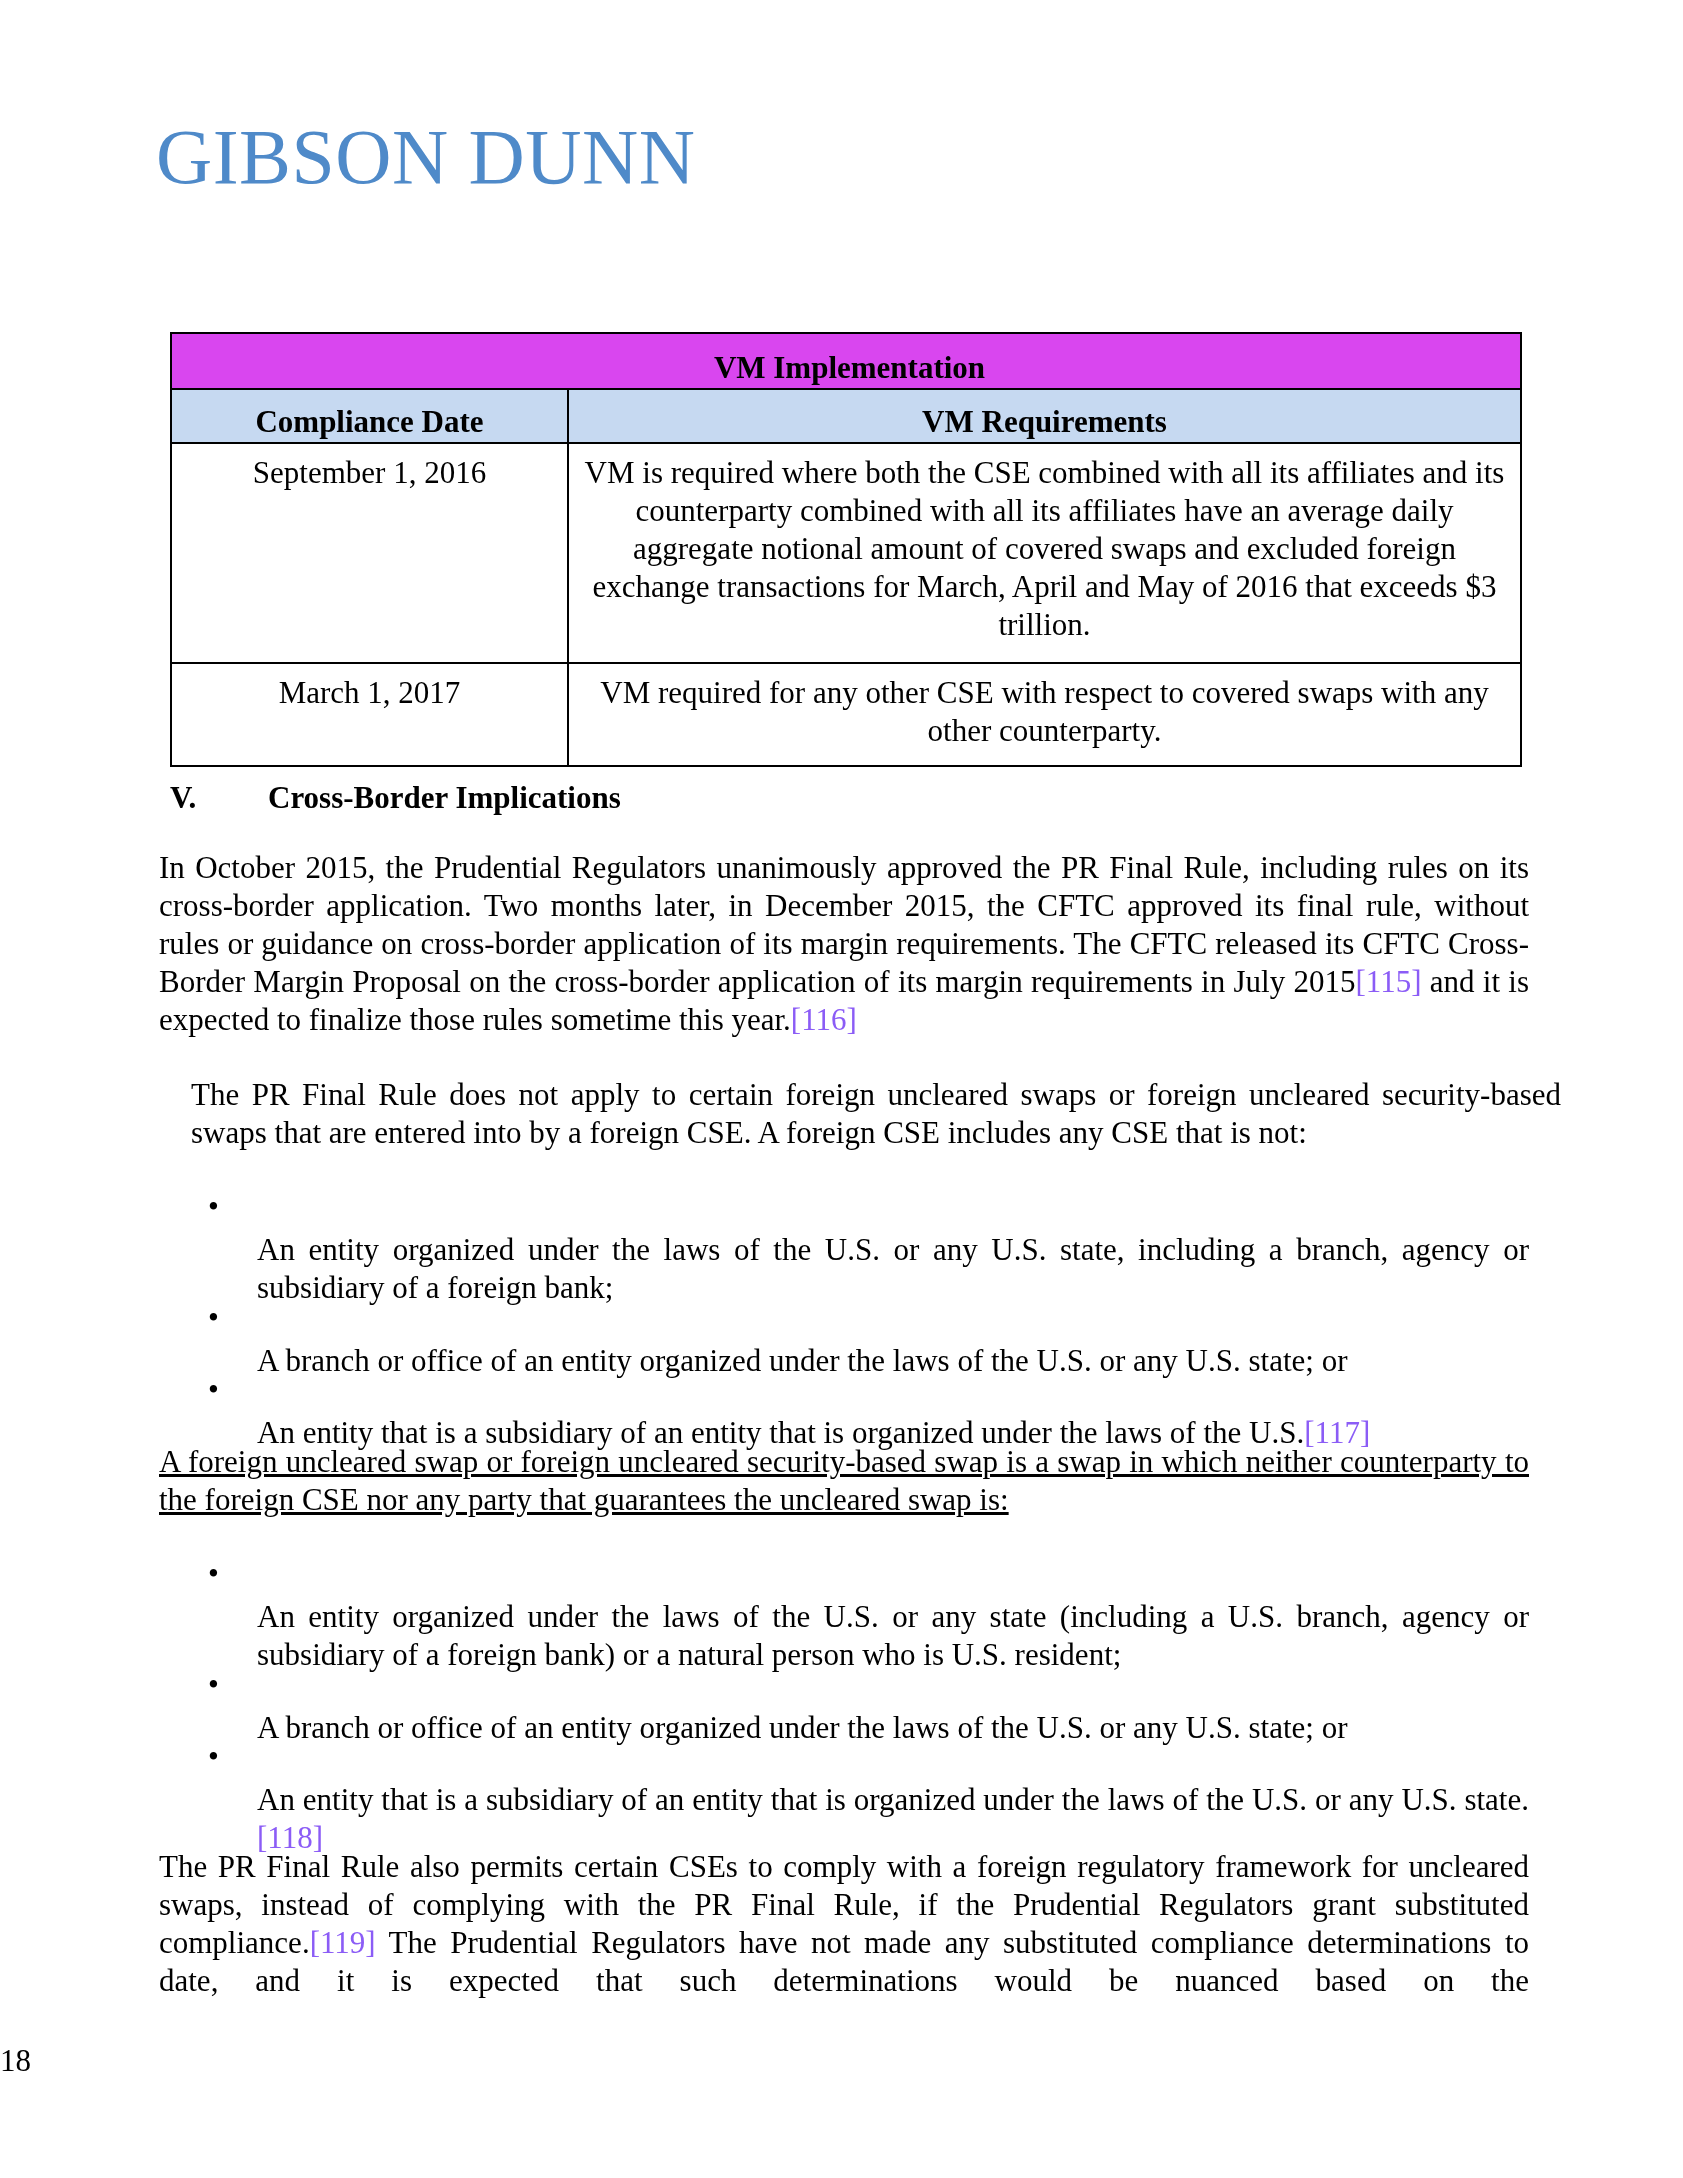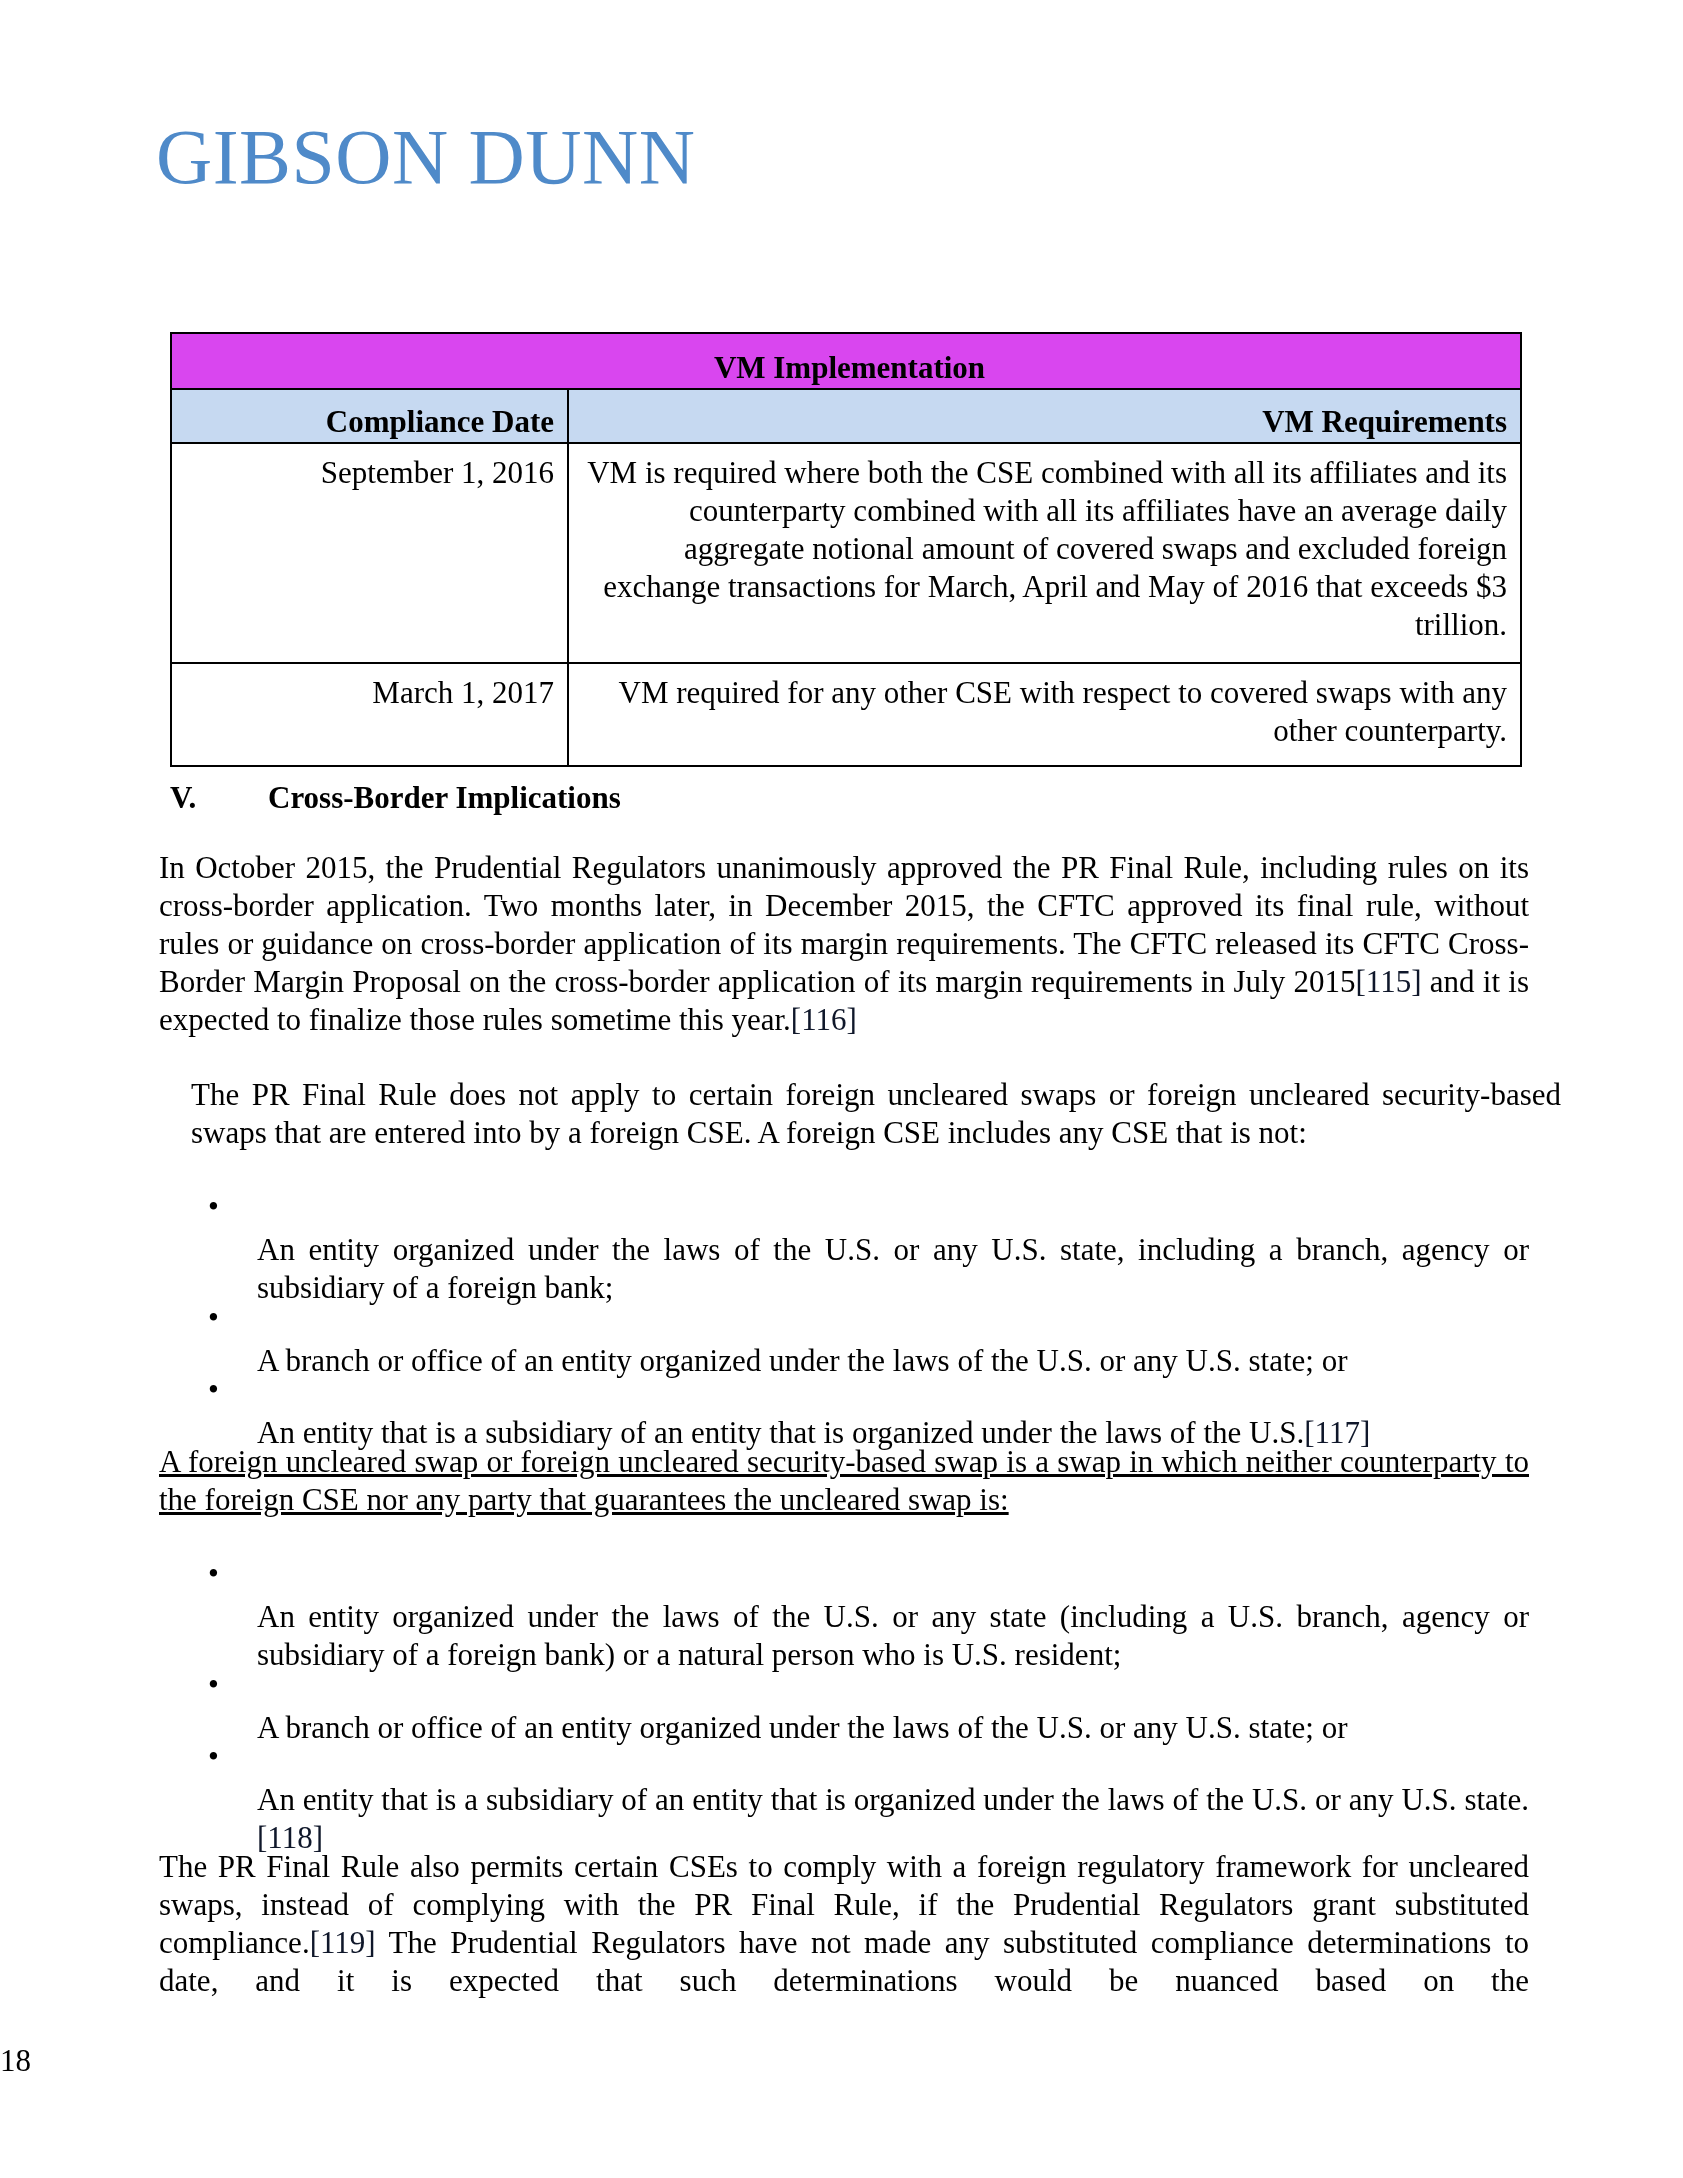--- a/index.html
+++ b/index.html
@@ -35,21 +35,21 @@
     width: 1350px;
     border-collapse: collapse;
     font-size: 31px;
     line-height: 38px;
     table-layout: fixed;
   }
   table.vm td, table.vm th {
     border: 2px solid #000000;
     padding: 0 13px;
     vertical-align: top;
-    text-align: right;
+    text-align: center;
   }
   table.vm col.c1 { width: 397px; }
   table.vm col.c2 { width: 953px; }
   table.vm th {
     background: #c6d9f1;
     font-weight: bold;
   }
   table.vm th.title {
     text-align: center;
     height: 54px;
@@ -82,21 +82,21 @@
 
   .para {
     position: absolute;
     left: 159px;
     width: 1370px;
     font-size: 31px;
     line-height: 38px;
     text-align: justify;
     text-align-last: left;
   }
-  .fn { color: #0f172a; }
+  .fn { color: #8b5cf6; }
 
   .bullet {
     position: absolute;
     left: 159px;
     width: 1370px;
     font-size: 31px;
     line-height: 38px;
   }
   .bullet .dot {
     position: absolute;

